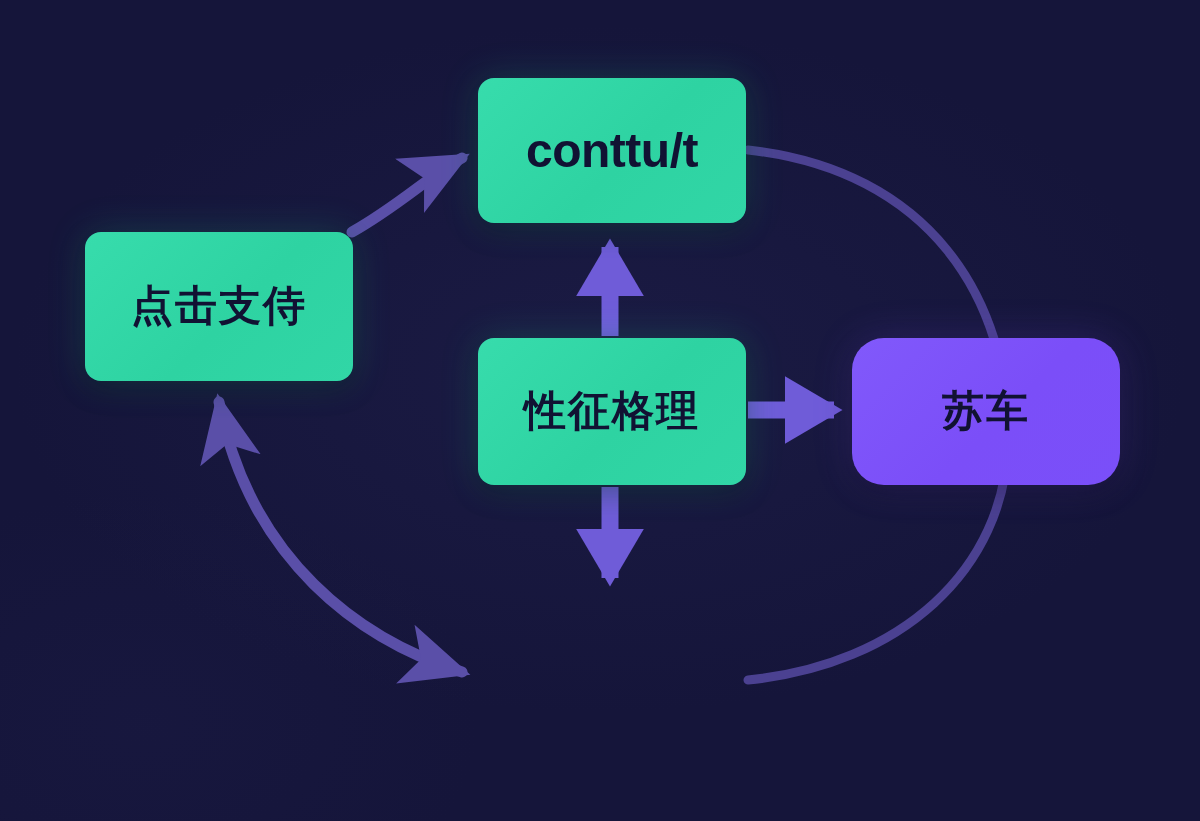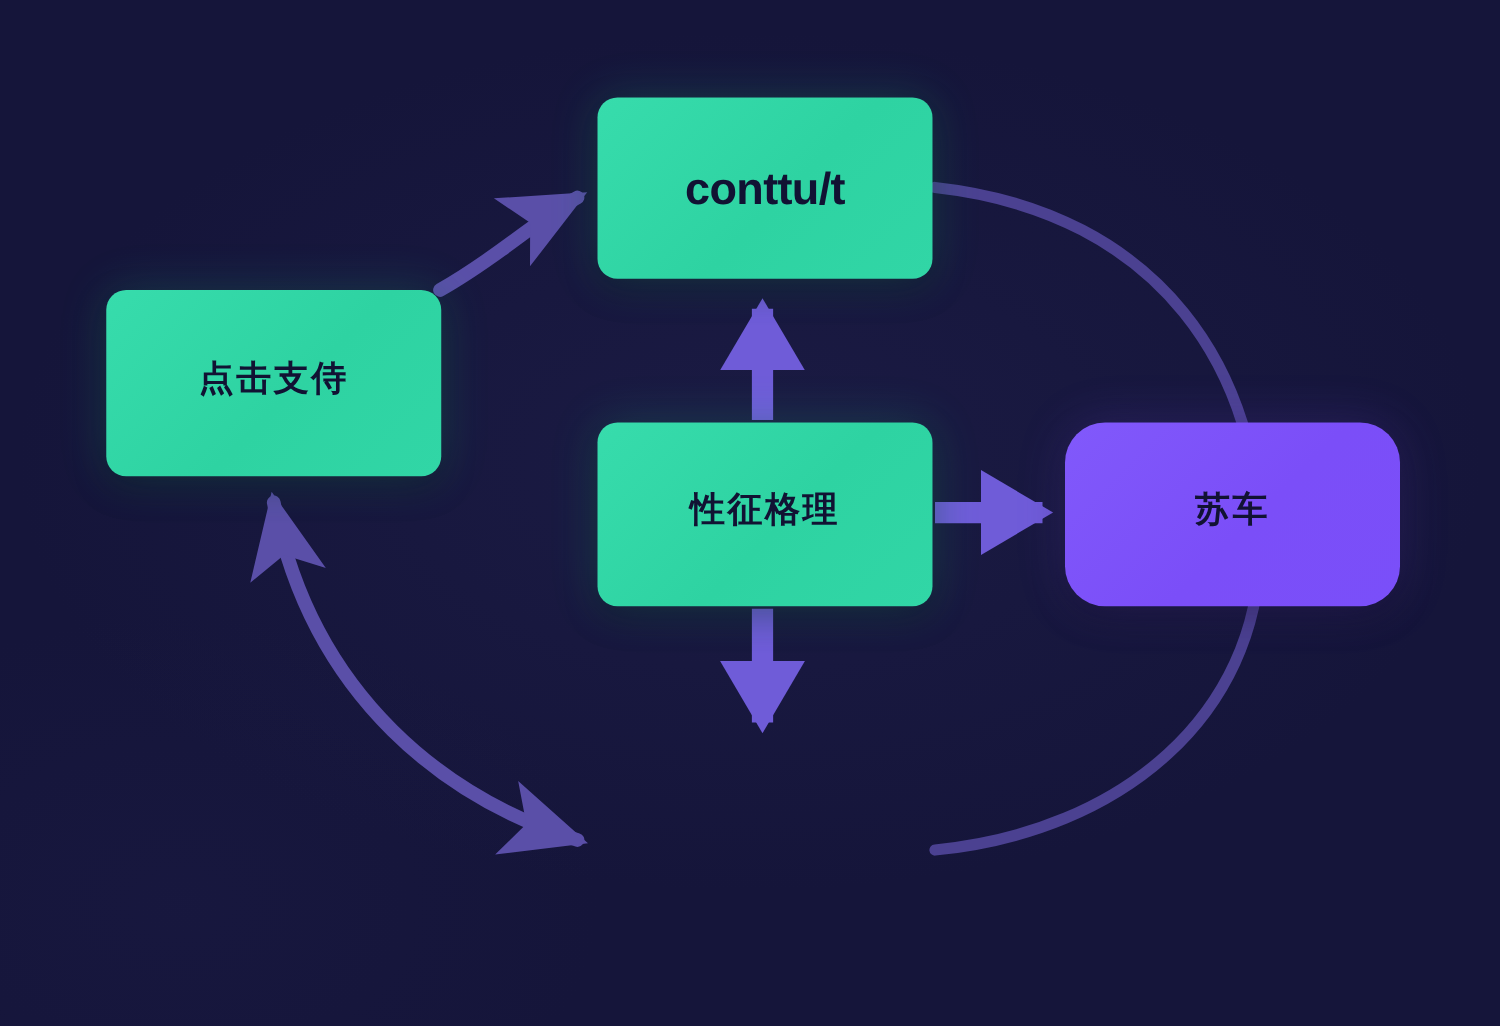--- a/index.html
+++ b/index.html
@@ -67,22 +67,22 @@
                 0 8px 26px rgba(0, 0, 0, 0.32);
   }
 
   
   #node-top      { left: 478px; top: 78px;  width: 268px; height: 145px; }
   #node-left     { left: 85px;  top: 232px; width: 268px; height: 149px; }
   #node-center   { left: 478px; top: 338px; width: 268px; height: 147px; }
   #node-right    { left: 852px; top: 338px; width: 268px; height: 147px; border-radius: 32px; }
   #node-bottom   { left: 478px; top: 596px; width: 268px; height: 150px; }
 
-  .label-cjk  { font-size: 28px; letter-spacing: 2px; font-family: Liberation Mono, monospace; }
-  .label-latin{ font-size: 36px; letter-spacing: -0.5px; font-weight: 600; }
+  .label-cjk  { font-size: 42px; letter-spacing: 2px; }
+  .label-latin{ font-size: 48px; letter-spacing: -0.5px; font-weight: 600; }
 </style>
 </head>
 <body>
 
 <div id="stage">
 
   <svg class="edges" viewBox="0 0 1200 821" xmlns="http://www.w3.org/2000/svg">
     <defs>
       <marker id="ah-thin" markerWidth="7" markerHeight="7" refX="5.4" refY="3.0" orient="auto" markerUnits="strokeWidth">
         <path d="M0,0.2 L6.2,3.0 L0,5.8 L1.5,3.0 Z" fill="#5a4fa8"></path>

